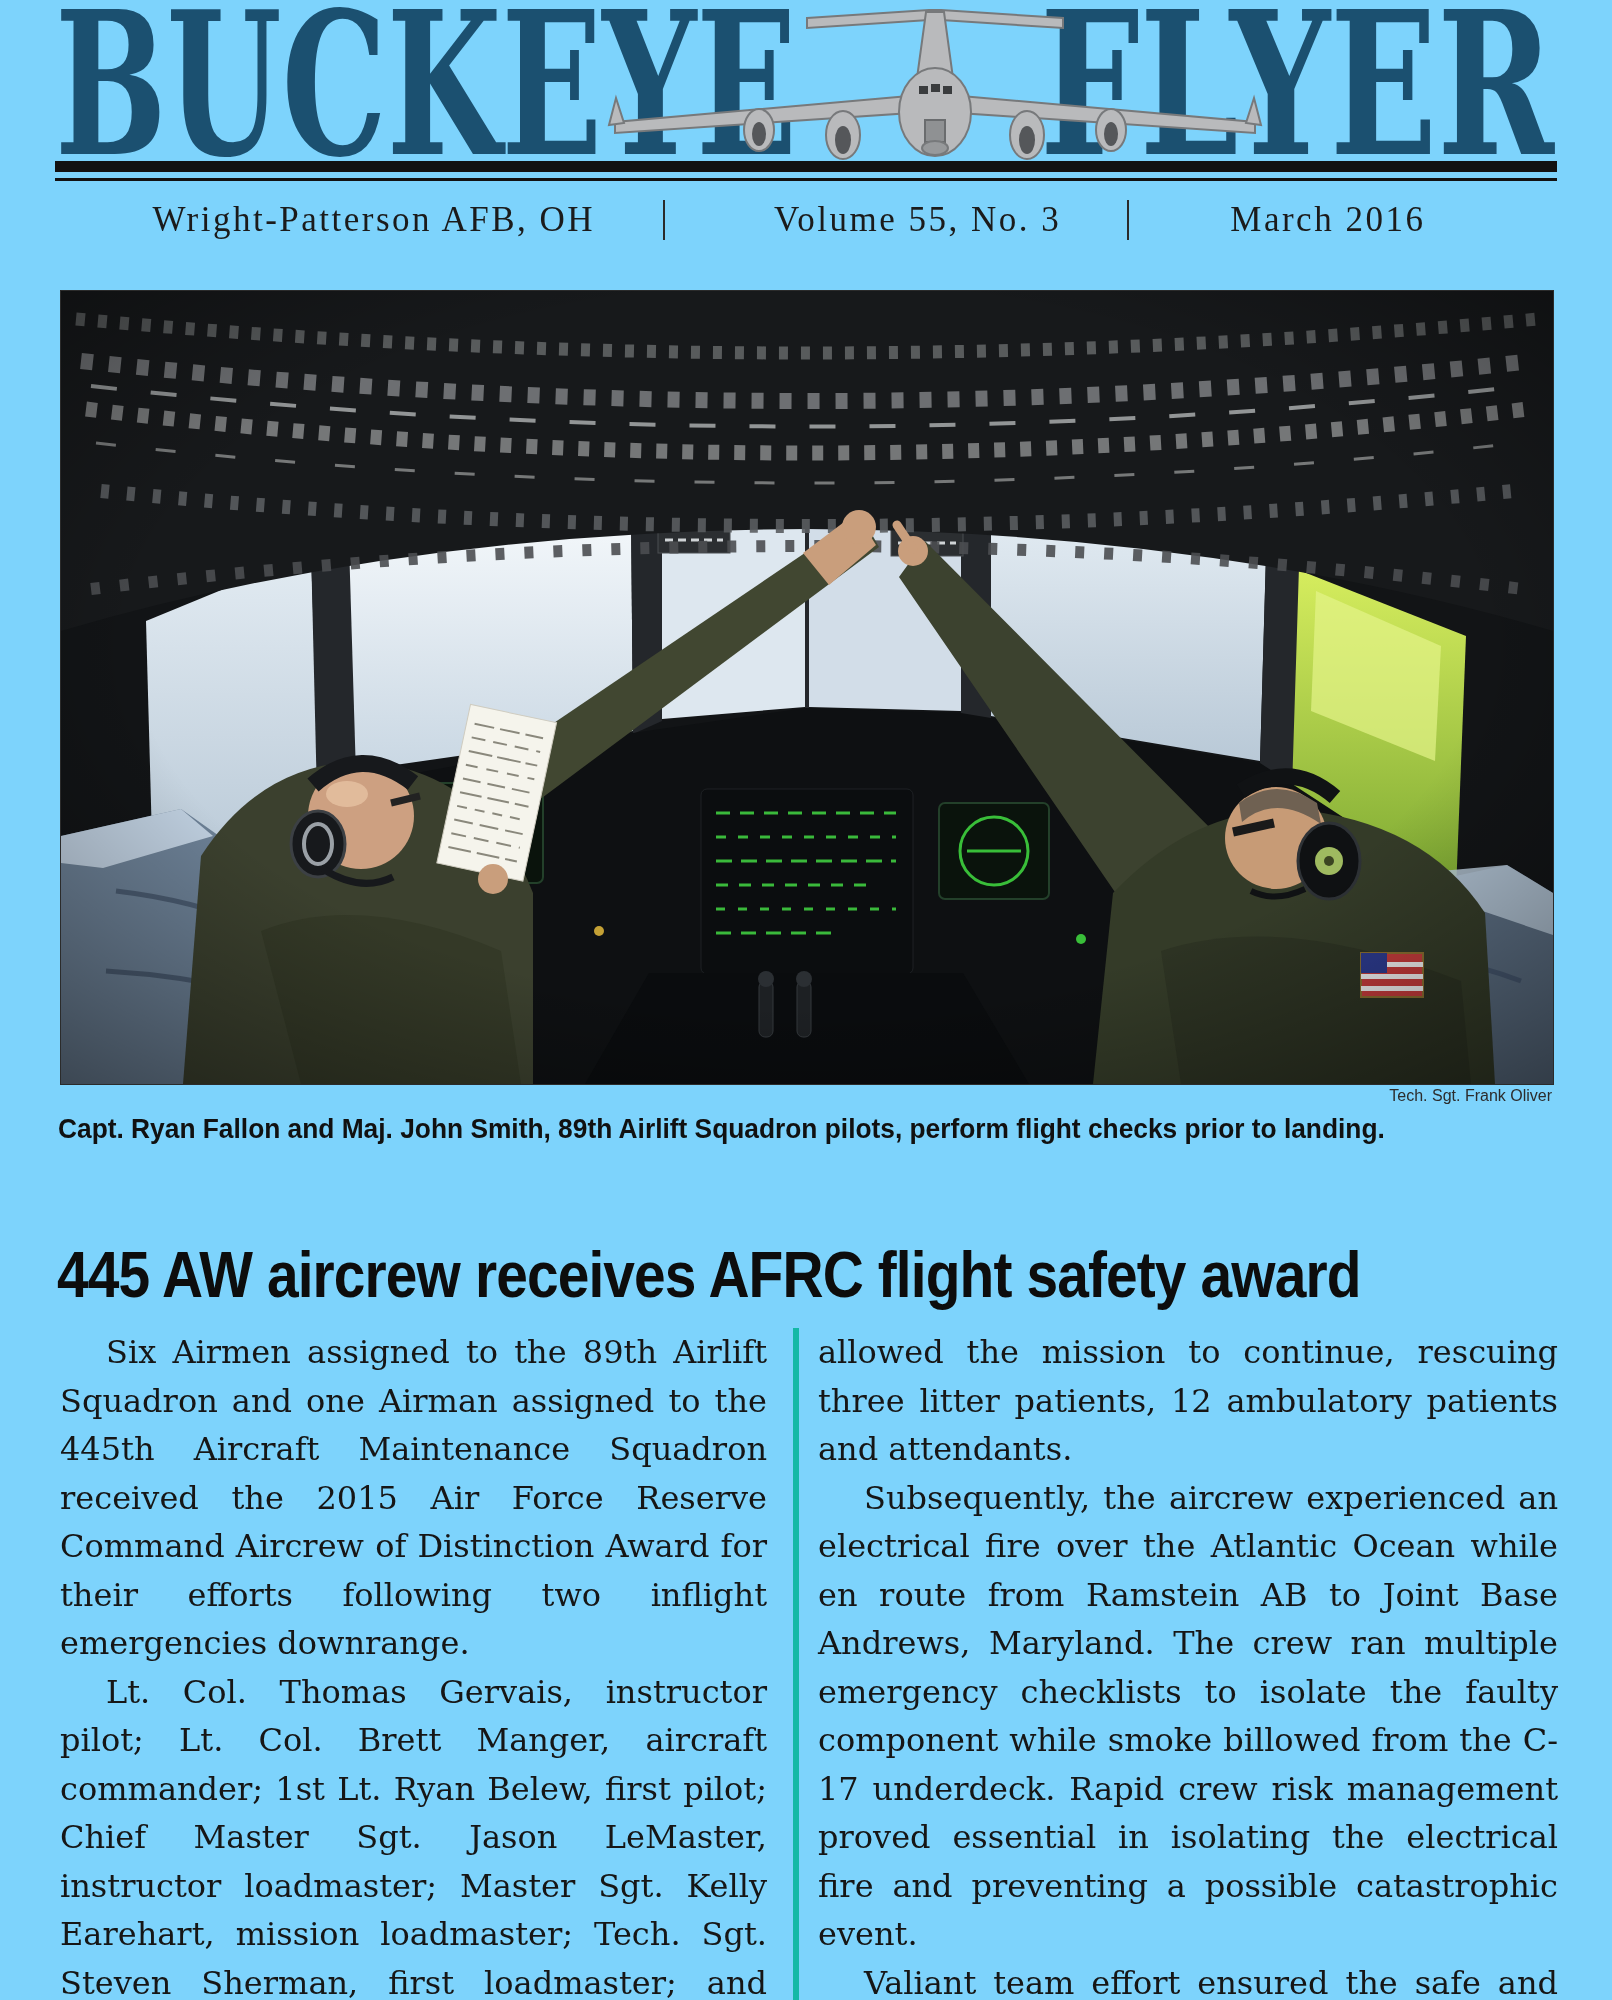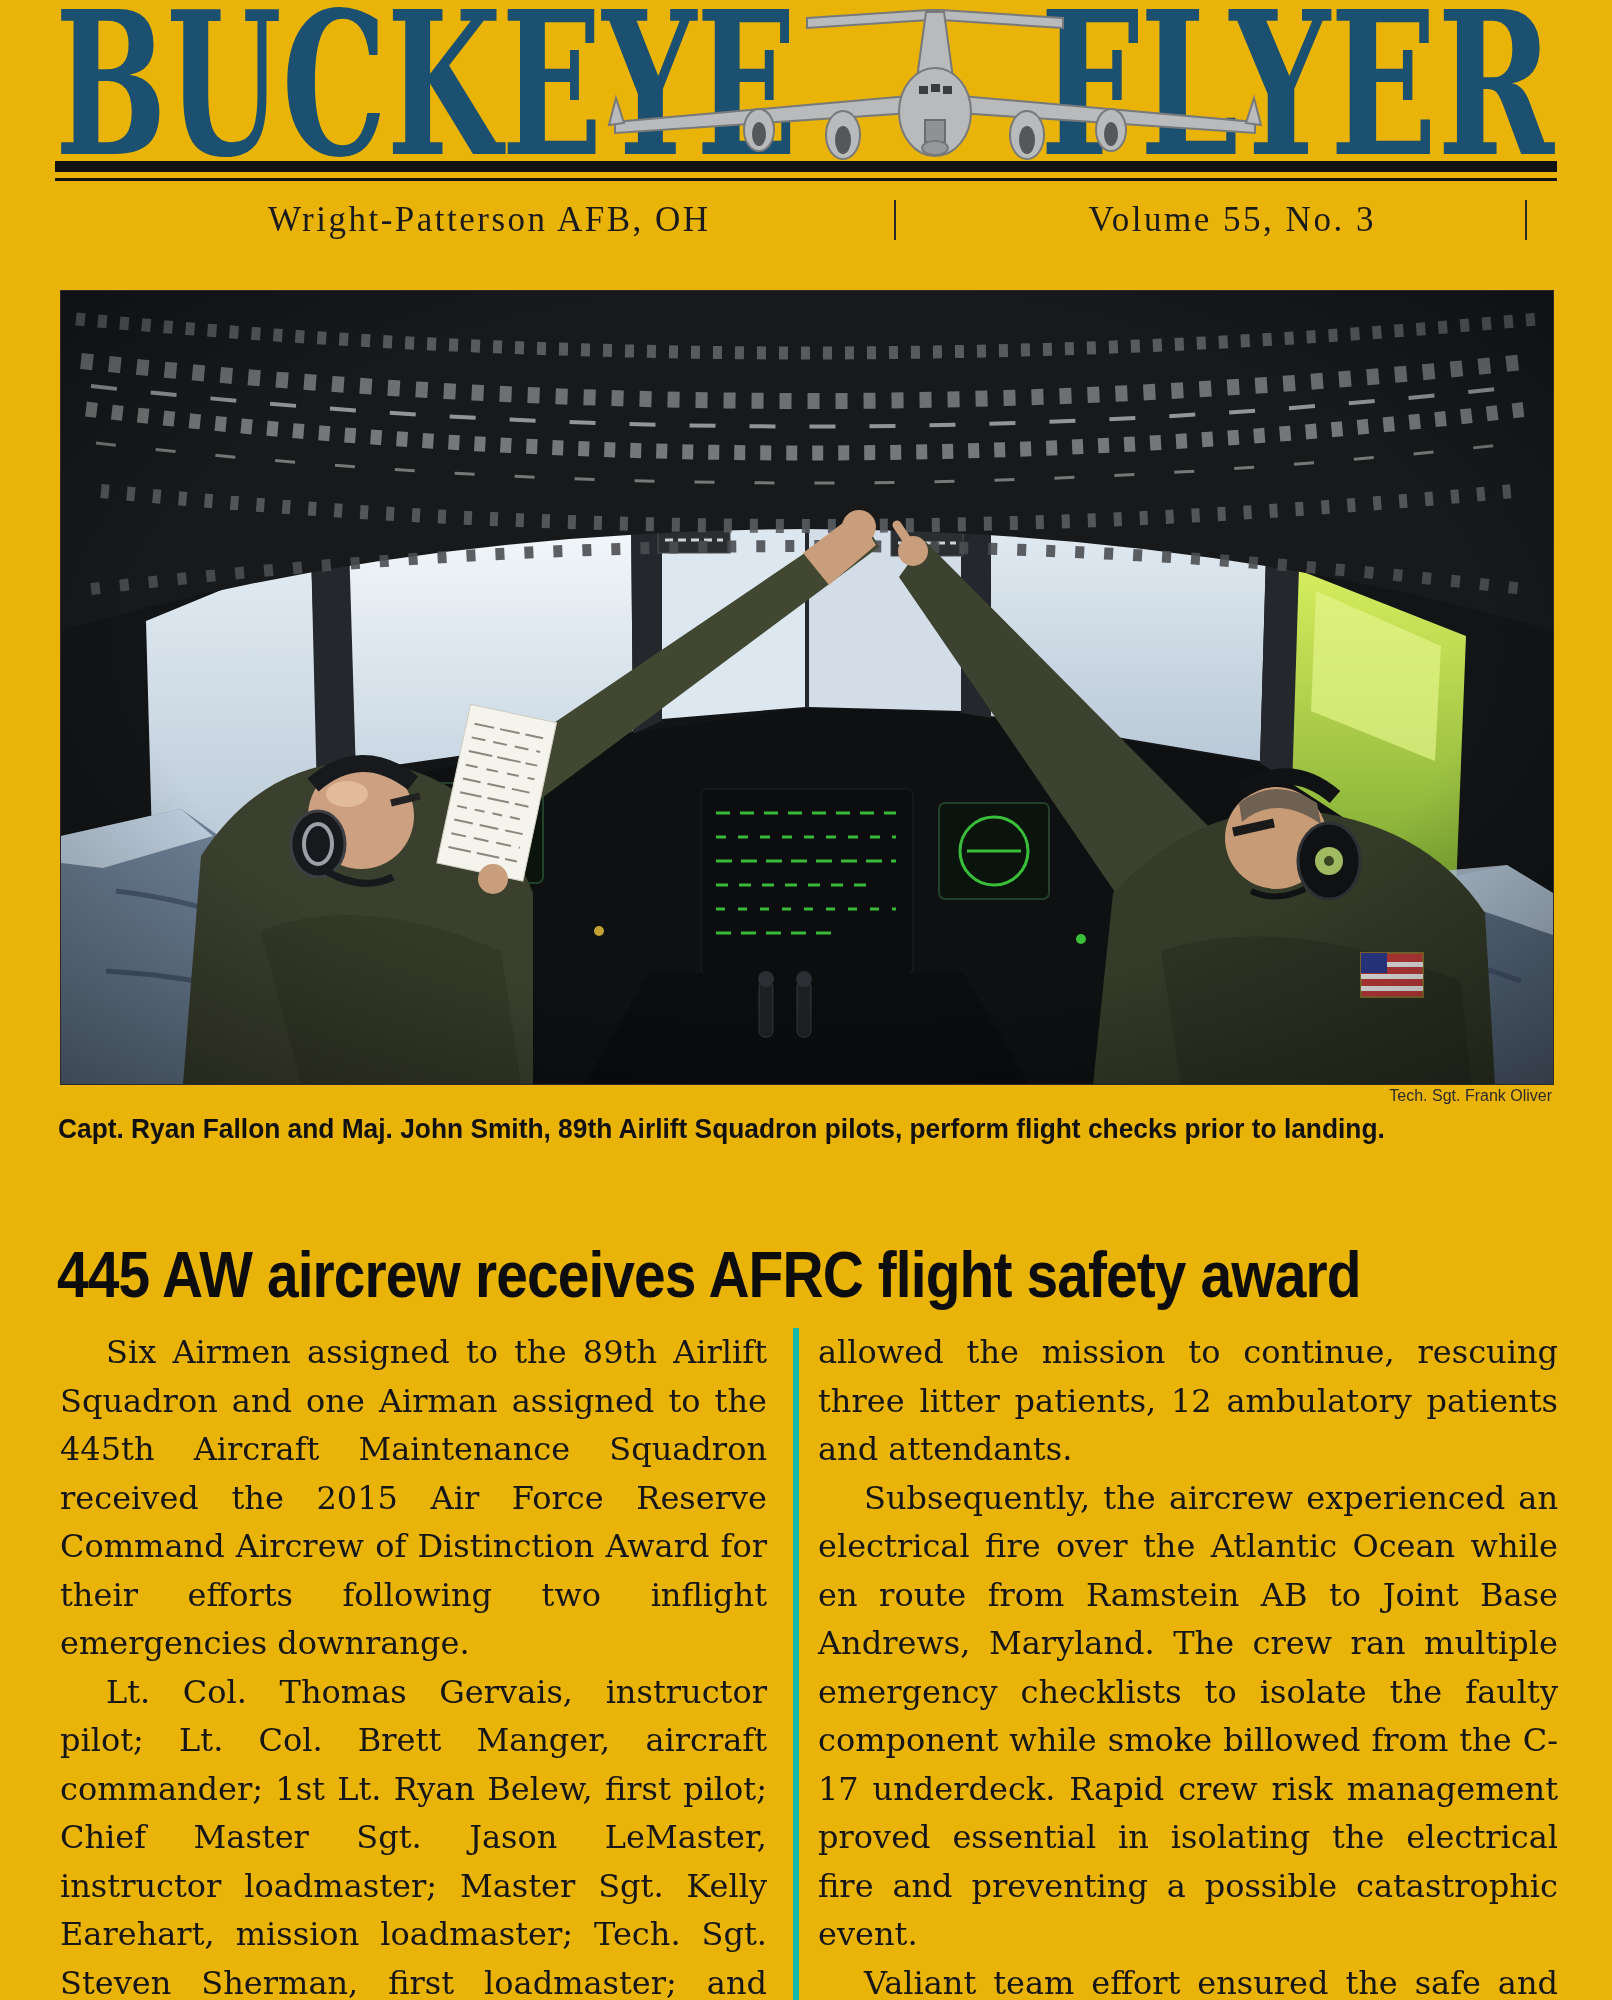--- a/index.html
+++ b/index.html
@@ -1,17 +1,17 @@
 <!DOCTYPE html>
 <html><head>
 <meta charset="utf-8">
 <style>
   html,body{margin:0;padding:0;background:#ffffff;}
   body{width:1612px;height:2000px;overflow:hidden;font-family:"Liberation Serif",serif;}
-  .page{position:relative;width:1612px;height:2000px;background:#eab308;text-decoration:underline;}
+  .page{position:relative;width:1612px;height:2000px;background:#7dd3fc;text-decoration:underline;}
 
   
   .masthead-svg{position:absolute;left:0;top:2px;width:1612px;height:168px;}
   .rule-thick{position:absolute;left:55px;width:1502px;top:161px;height:11px;background:#121212;}
   .rule-thin{position:absolute;left:55px;width:1502px;top:178px;height:3px;background:#121212;}
 
   .infoline{position:absolute;left:85px;top:197px;width:1442px;height:46px;
     display:flex;align-items:center;font-family:"Liberation Serif",serif;
     font-size:35px;letter-spacing:2.5px;color:#1b1b1b;}
   .infoline .seg{text-align:center;white-space:nowrap;}
@@ -89,20 +89,21 @@
   </svg>
 
   <div class="rule-thick"></div>
   <div class="rule-thin"></div>
 
   <div class="infoline">
     <div class="seg seg-loc">Wright-Patterson AFB, OH</div>
     <div class="vbar"></div>
     <div class="seg seg-vol">Volume 55, No. 3</div>
     <div class="vbar"></div>
+    <div class="seg seg-date">March 2016</div>
   </div>
 
   <div class="photo-frame">
     <svg viewBox="0 0 1492 793" preserveAspectRatio="none">
       <defs>
         <linearGradient id="skyG" x1="0" y1="0" x2="0" y2="1">
           <stop offset="0" stop-color="#f4f8fb"></stop>
             <stop offset="1" stop-color="#c9d7e3"></stop>
         </linearGradient>
         <linearGradient id="skyG2" x1="0" y1="0" x2="0" y2="1">

